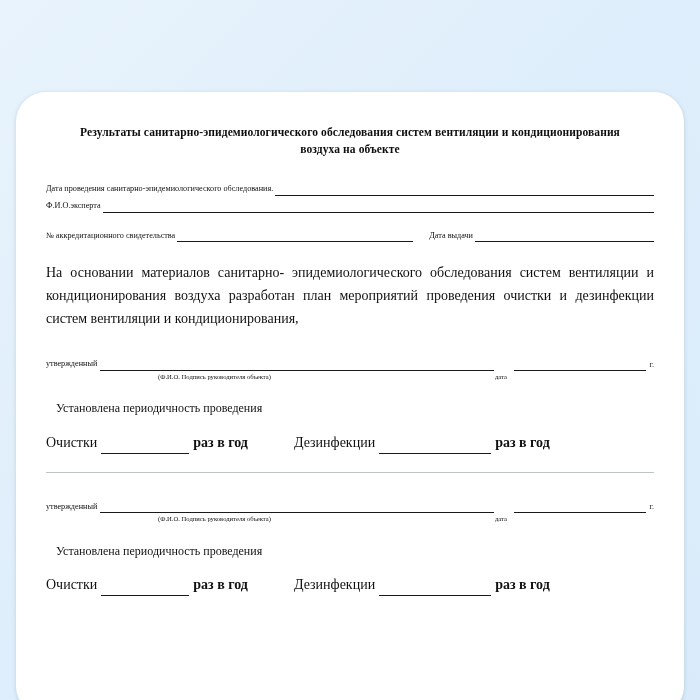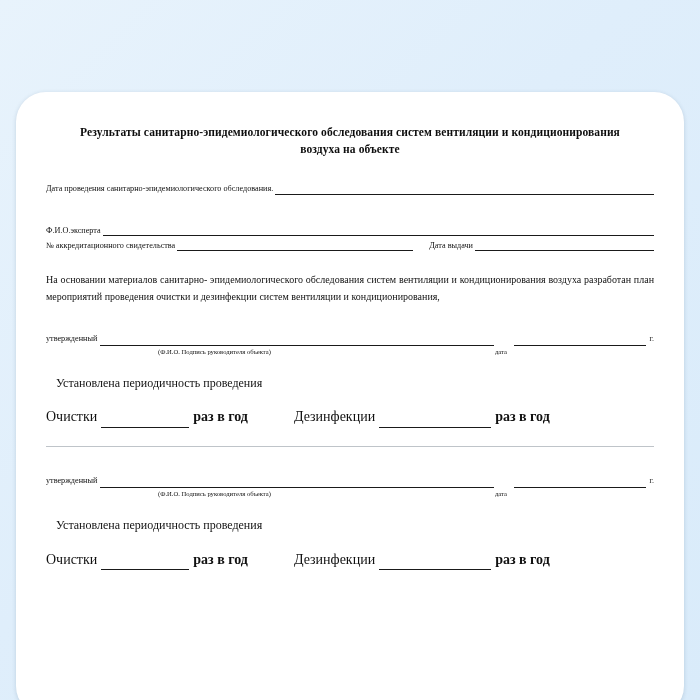--- a/index.html
+++ b/index.html
@@ -47,44 +47,44 @@
     letter-spacing: 0.1px;
   }
   .body {
     margin-top: 26px;
     font-size: 8.2px;
     color: #111;
     line-height: 1.55;
   }
   .row {
     display: flex;
-    align-items: center;
+    align-items: flex-end;
     white-space: nowrap;
   }
   .row + .row {
-    margin-top: 29px;
+    margin-top: 4px;
   }
   .lbl {
     flex: 0 0 auto;
   }
   .fill {
     flex: 1 1 auto;
     border-bottom: 1px solid #1a1a1a;
     height: 9px;
     margin-left: 2px;
   }
   .fill.w-mid {
     flex: 0 0 236px;
   }
   .gap {
     flex: 0 0 16px;
   }
   .para {
     margin-top: 20px;
-    font-size: 10px;
+    font-size: 14px;
     text-align: justify;
     line-height: 1.62;
     color: #111;
   }
   .para2 {
     margin-top: 22px;
     font-size: 8.2px;
     text-align: justify;
     line-height: 1.62;
     color: #111;
@@ -170,21 +170,21 @@
       <div class="row">
         <span class="lbl">Дата проведения санитарно-эпидемиологического обследования.</span>
         <span class="fill"></span>
       </div>
 
       <div class="row">
         <span class="lbl">Ф.И.О.эксперта</span>
         <span class="fill"></span>
       </div>
 
-      <div class="row" style="margin-top:2px;">
+      <div class="row" style="margin-top:17px;">
         <span class="lbl">№ аккредитационного свидетельства</span>
         <span class="fill w-mid"></span>
         <span class="gap"></span>
         <span class="lbl">Дата выдачи</span>
         <span class="fill"></span>
       </div>
 
       <div class="para">На основании материалов санитарно- эпидемиологического обследования систем вентиляции и кондиционирования воздуха разработан план мероприятий проведения очистки и дезинфекции систем вентиляции и кондиционирования,</div>
 
       <div class="approve-row">

